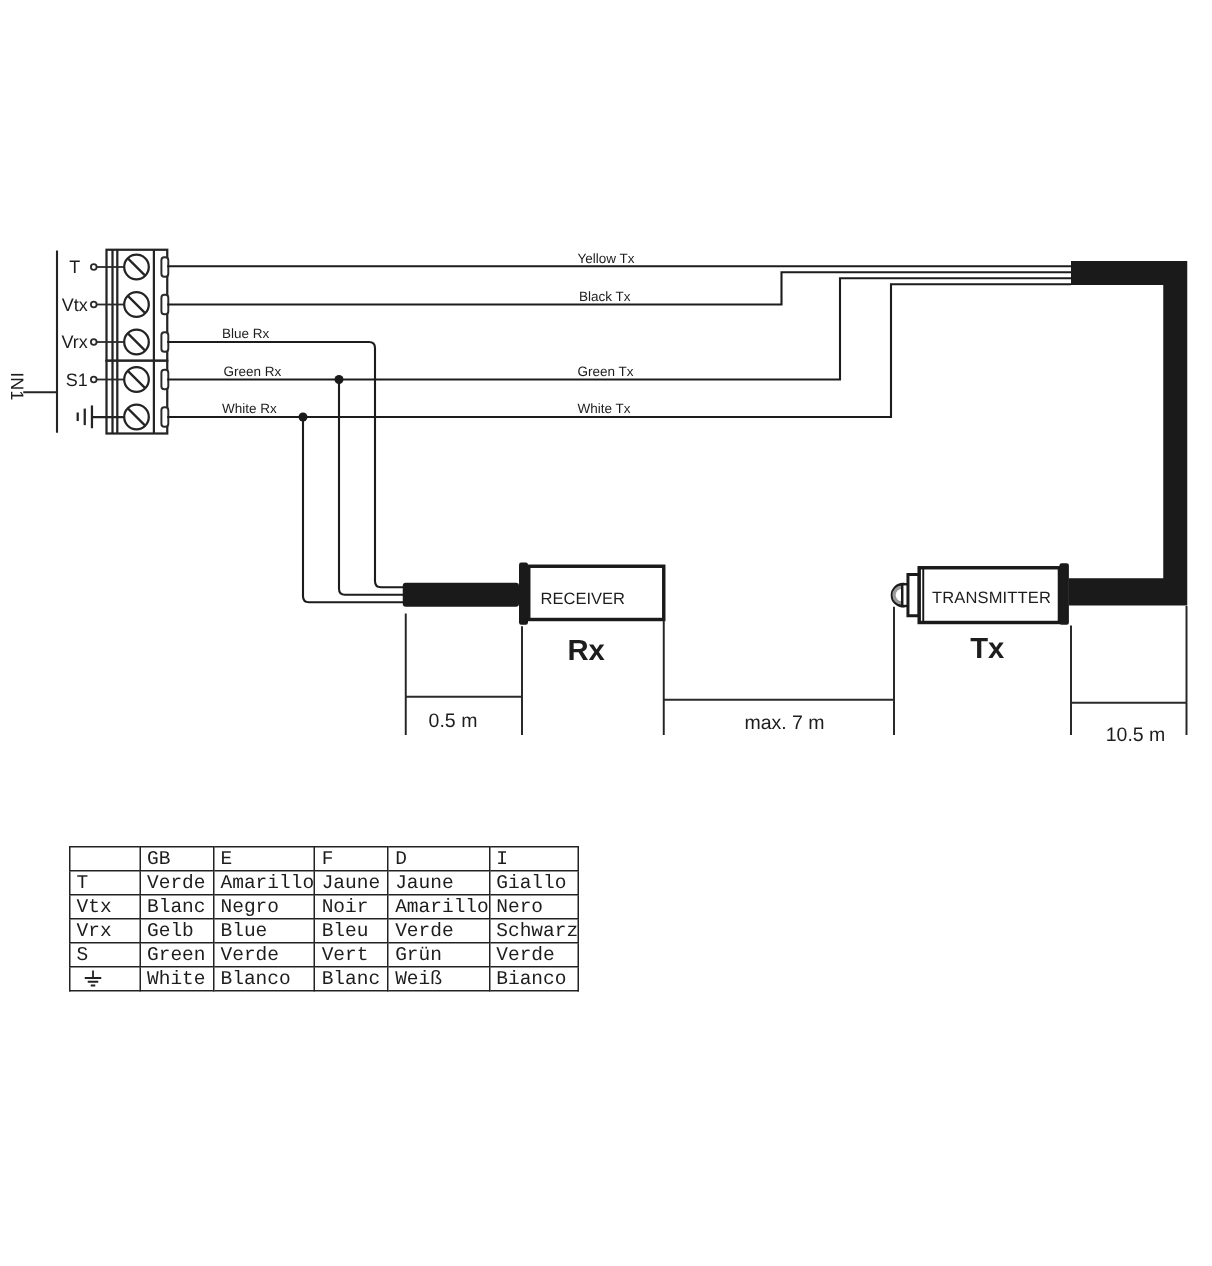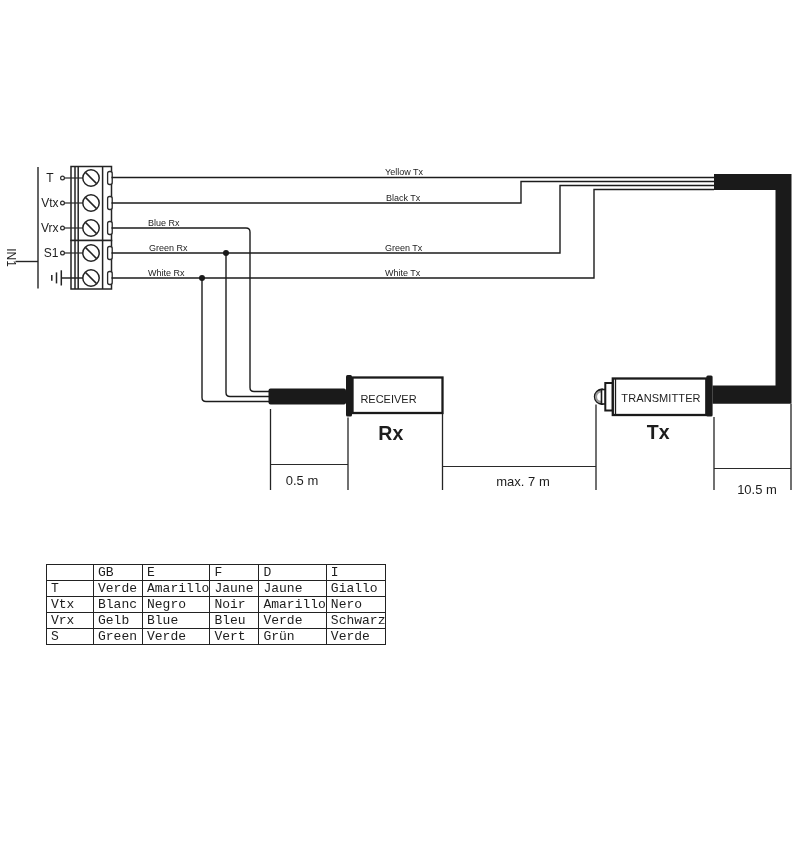--- a/index.html
+++ b/index.html
@@ -210,15 +210,32 @@
         <td>Schwarz</td>
       </tr>
   <tr>
         <td>S</td>
         <td>Green</td>
         <td>Verde</td>
         <td>Vert</td>
         <td>Grün</td>
         <td>Verde</td>
       </tr>
+  <tr>
+        <td>
+          <svg width="14" height="13" viewBox="0 0 14 13" style="display:block;margin-left:4px;">
+            <g stroke="#222" stroke-width="1.2" fill="none">
+              <line x1="7" y1="1" x2="7" y2="6"></line>
+              <line x1="1.5" y1="6" x2="12.5" y2="6"></line>
+              <line x1="3.5" y1="8.5" x2="10.5" y2="8.5"></line>
+              <line x1="5.5" y1="11" x2="8.5" y2="11"></line>
+            </g>
+          </svg>
+        </td>
+        <td>White</td>
+        <td>Blanco</td>
+        <td>Blanc</td>
+        <td>Weiß</td>
+        <td>Bianco</td>
+      </tr>
 </tbody>
   </table>
 
 
 </body></html>

